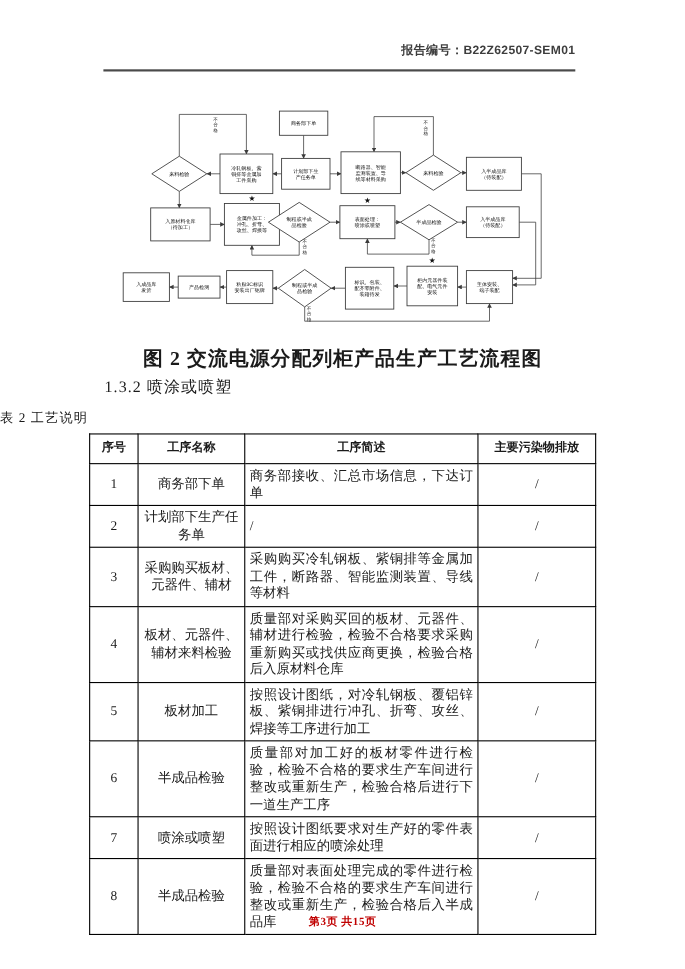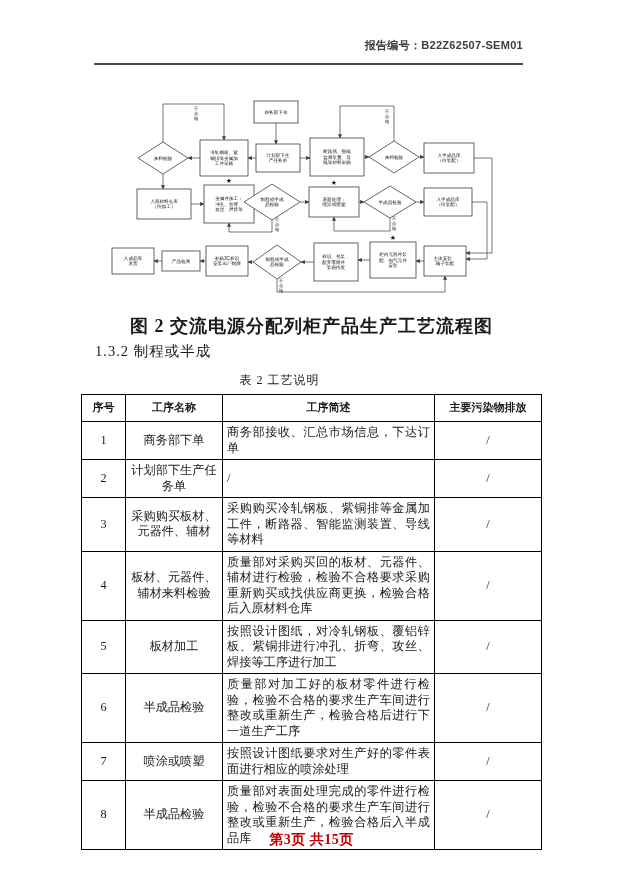--- a/index.html
+++ b/index.html
@@ -6,34 +6,34 @@
   body{width:623px;height:881px;position:relative;font-family:"Liberation Serif",serif;color:#1a1a1a;overflow:hidden;}
   .abs{position:absolute;}
   
   #report-no{top:38px;right:100px;font-family:"Liberation Sans",sans-serif;font-size:11px;font-weight:700;color:#3d3d3d;letter-spacing:.3px;}
   #header-rule{top:63px;left:94px;width:429px;height:2px;background:#4a4a4a;}
   
   #flowchart{top:88px;left:0;width:623px;height:222px;}
   
   #figure-caption{top:314px;left:0;width:623px;text-align:center;font-size:18px;font-weight:700;letter-spacing:1px;}
   #section-heading{top:342px;left:95px;font-size:14.5px;letter-spacing:1px;}
-  #table-caption{top:372px;left:0;width:559px;text-align:center;font-size:12px;letter-spacing:1px;}
+  #table-caption{top:372px;left:0;width:559px;font-size:12px;letter-spacing:1px;}
   
   #process-table{top:394px;left:81px;width:460px;border-collapse:collapse;table-layout:fixed;}
   #process-table th,#process-table td{border:1.4px solid #000;font-size:12.2px;line-height:15.5px;padding:3px 4px;vertical-align:middle;}
   #process-table th{font-weight:700;font-size:11px;height:22px;padding:2px;}
   #process-table col.c-no{width:44px;}
   #process-table col.c-name{width:97px;}
   #process-table col.c-desc{width:212px;}
   #process-table col.c-pollute{width:107px;}
   td.cell-no,td.cell-pollute{text-align:center;}
   td.cell-name{text-align:center;}
   td.cell-desc{text-align:justify;text-justify:inter-character;font-family:Liberation Serif, serif;}
   
-  #page-footer{top:831px;left:0;width:623px;text-align:center;font-size:14px;font-weight:700;color:#c00000;letter-spacing:.5px;}
+  #page-footer{top:831px;left:0;width:623px;text-align:center;font-size:10px;font-weight:700;color:#c00000;letter-spacing:.5px;}
   
   #flowchart svg{display:block;}
   .fc-shape{fill:#ffffff;stroke:#3c3c3c;stroke-width:0.8;}
   .fc-edge{fill:none;stroke:#3c3c3c;stroke-width:0.7;}
   .fc-text{fill:#111;font-family:"Liberation Sans",sans-serif;font-size:4.6px;text-anchor:middle;}
   .fc-vlabel{fill:#111;font-family:"Liberation Sans",sans-serif;font-size:4.2px;text-anchor:middle;}
   .fc-star{fill:#111;font-size:7px;text-anchor:middle;font-family:"DejaVu Sans",sans-serif;}
 </style>
 </head>
 <body>
@@ -118,21 +118,21 @@
       <text class="fc-text" x="445" y="260"><tspan x="445" dy="0">主体安装、</tspan><tspan x="445" dy="5.4">端子装配</tspan></text>
       <text class="fc-vlabel" x="196" y="110"><tspan x="196" dy="0">不</tspan><tspan x="196" dy="4.8">合</tspan><tspan x="196" dy="4.8">格</tspan></text>
       <text class="fc-vlabel" x="387" y="113"><tspan x="387" dy="0">不</tspan><tspan x="387" dy="4.8">合</tspan><tspan x="387" dy="4.8">格</tspan></text>
       <text class="fc-vlabel" x="277" y="221"><tspan x="277" dy="0">不</tspan><tspan x="277" dy="4.8">合</tspan><tspan x="277" dy="4.8">格</tspan></text>
       <text class="fc-vlabel" x="394" y="220"><tspan x="394" dy="0">不</tspan><tspan x="394" dy="4.8">合</tspan><tspan x="394" dy="4.8">格</tspan></text>
       <text class="fc-vlabel" x="281" y="282"><tspan x="281" dy="0">不</tspan><tspan x="281" dy="4.8">合</tspan><tspan x="281" dy="4.8">格</tspan></text>
     </svg>
   </div>
 
 <div class="abs" id="figure-caption">图 2 交流电源分配列柜产品生产工艺流程图</div>
-<div class="abs" id="section-heading">1.3.2 制程或半成</div>
+<div class="abs" id="section-heading">1.3.2 喷涂或喷塑</div>
 <div class="abs" id="table-caption">表 2 工艺说明</div>
 
 <table class="abs" id="process-table">
   <colgroup>
       <col class="c-no">
       <col class="c-name">
       <col class="c-desc">
       <col class="c-pollute">
     </colgroup>
   <thead>

